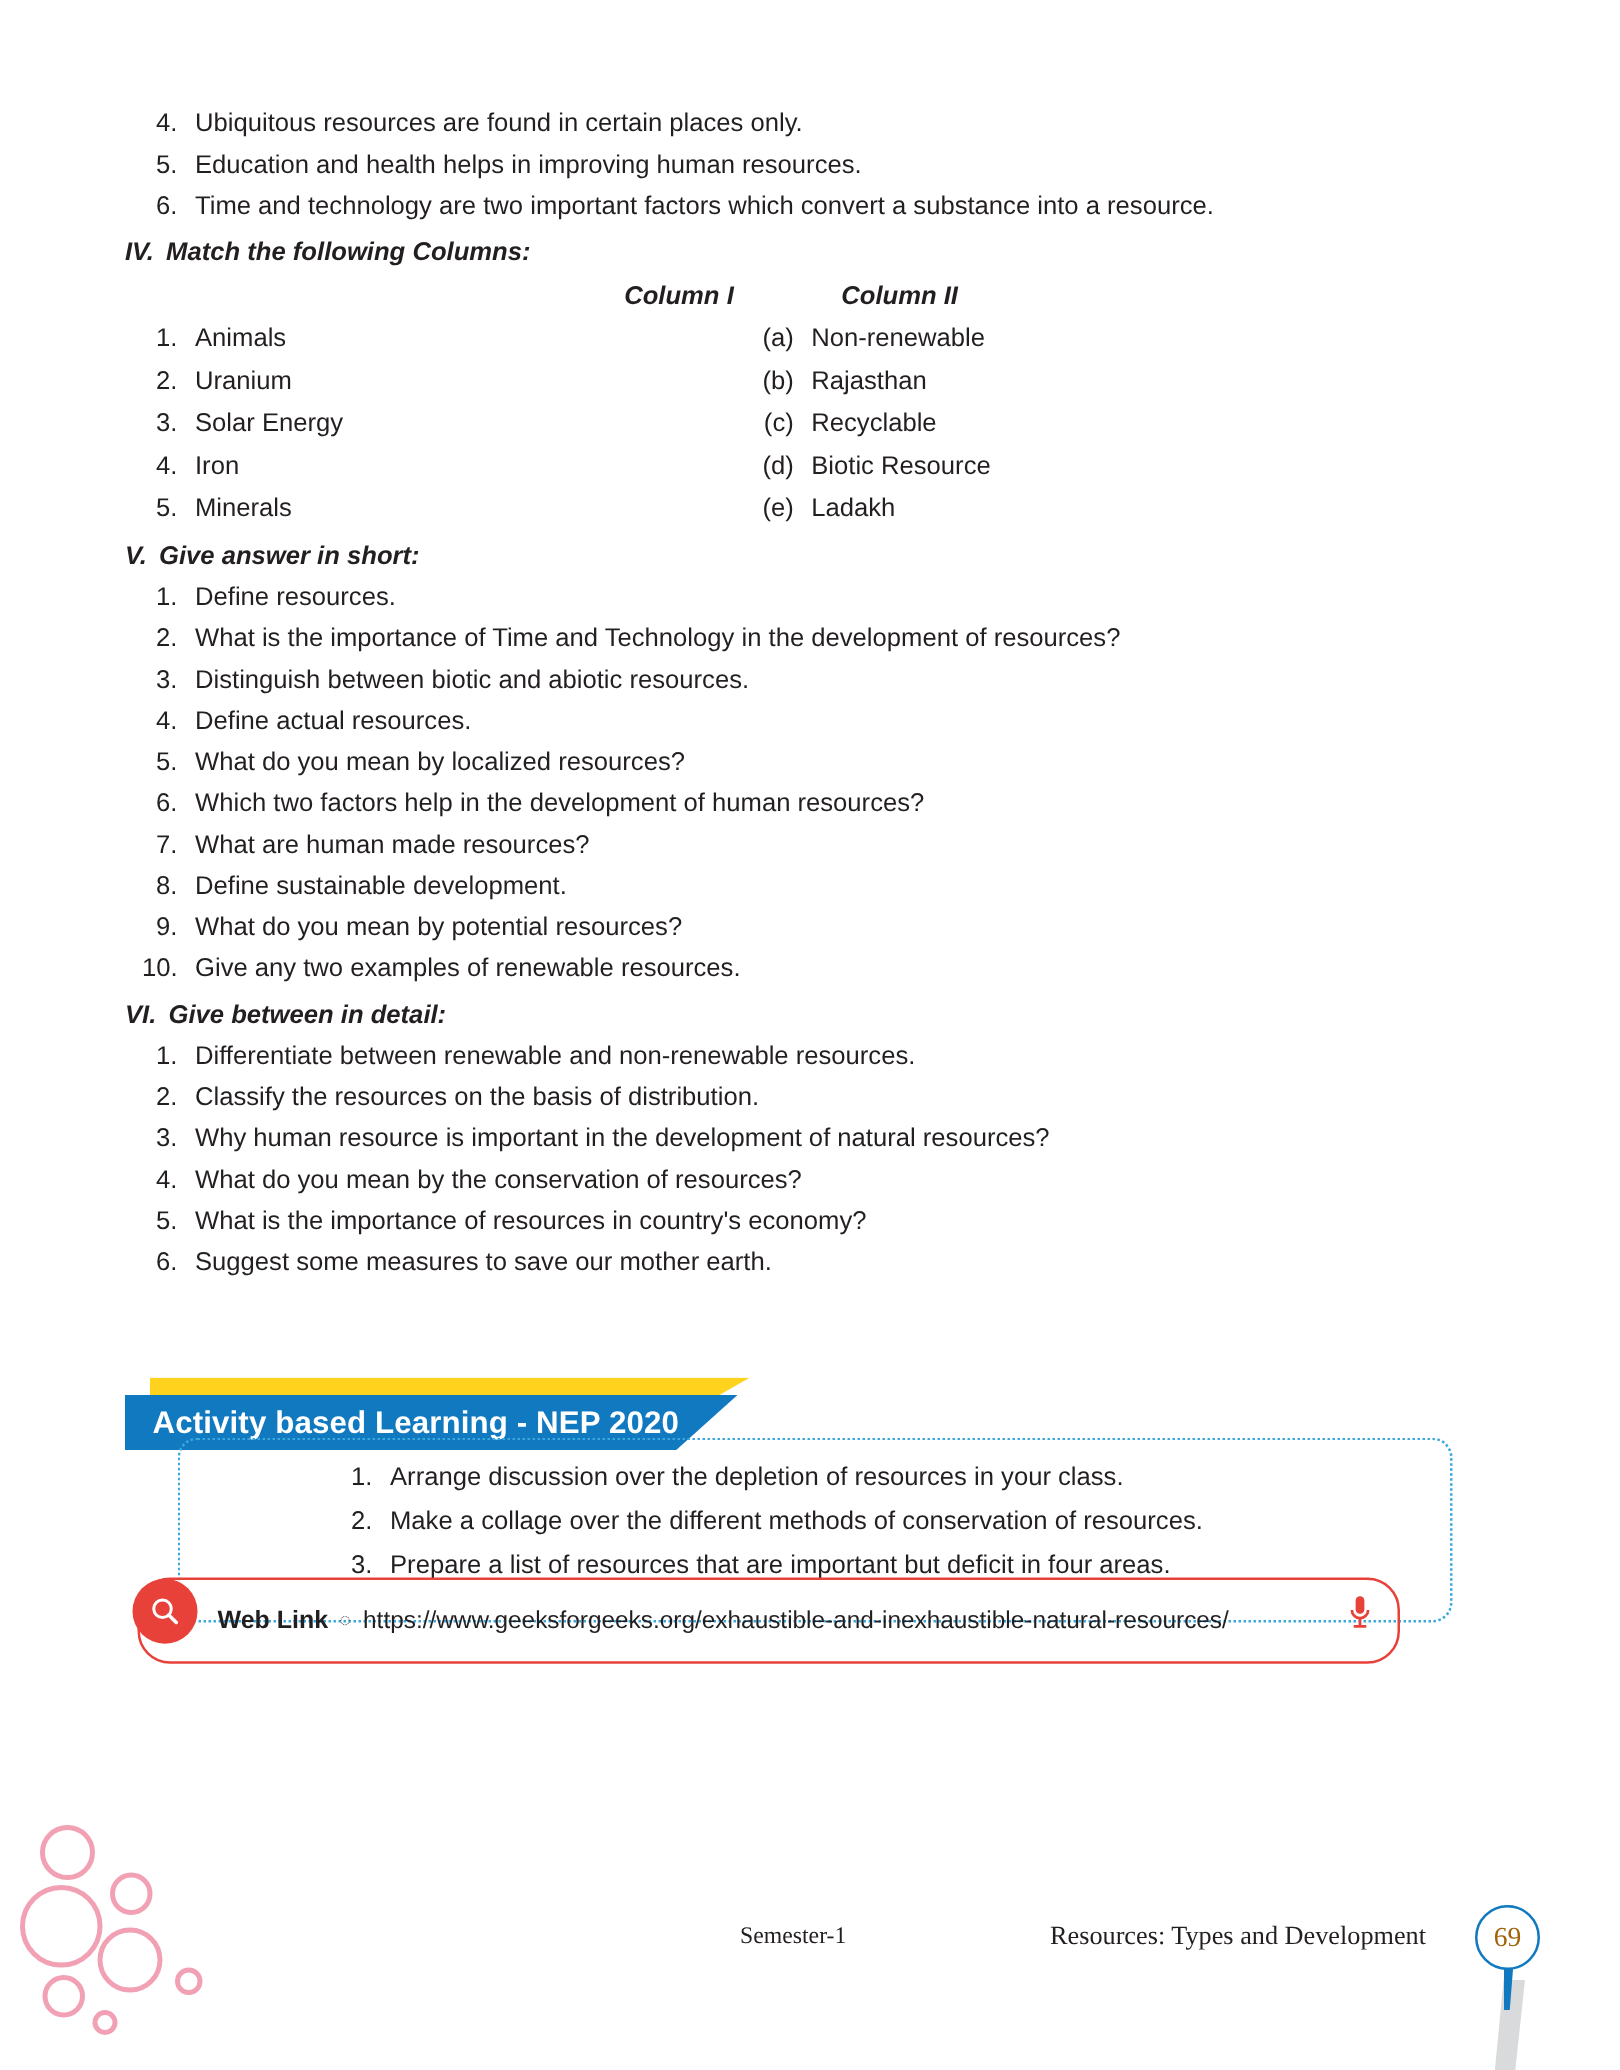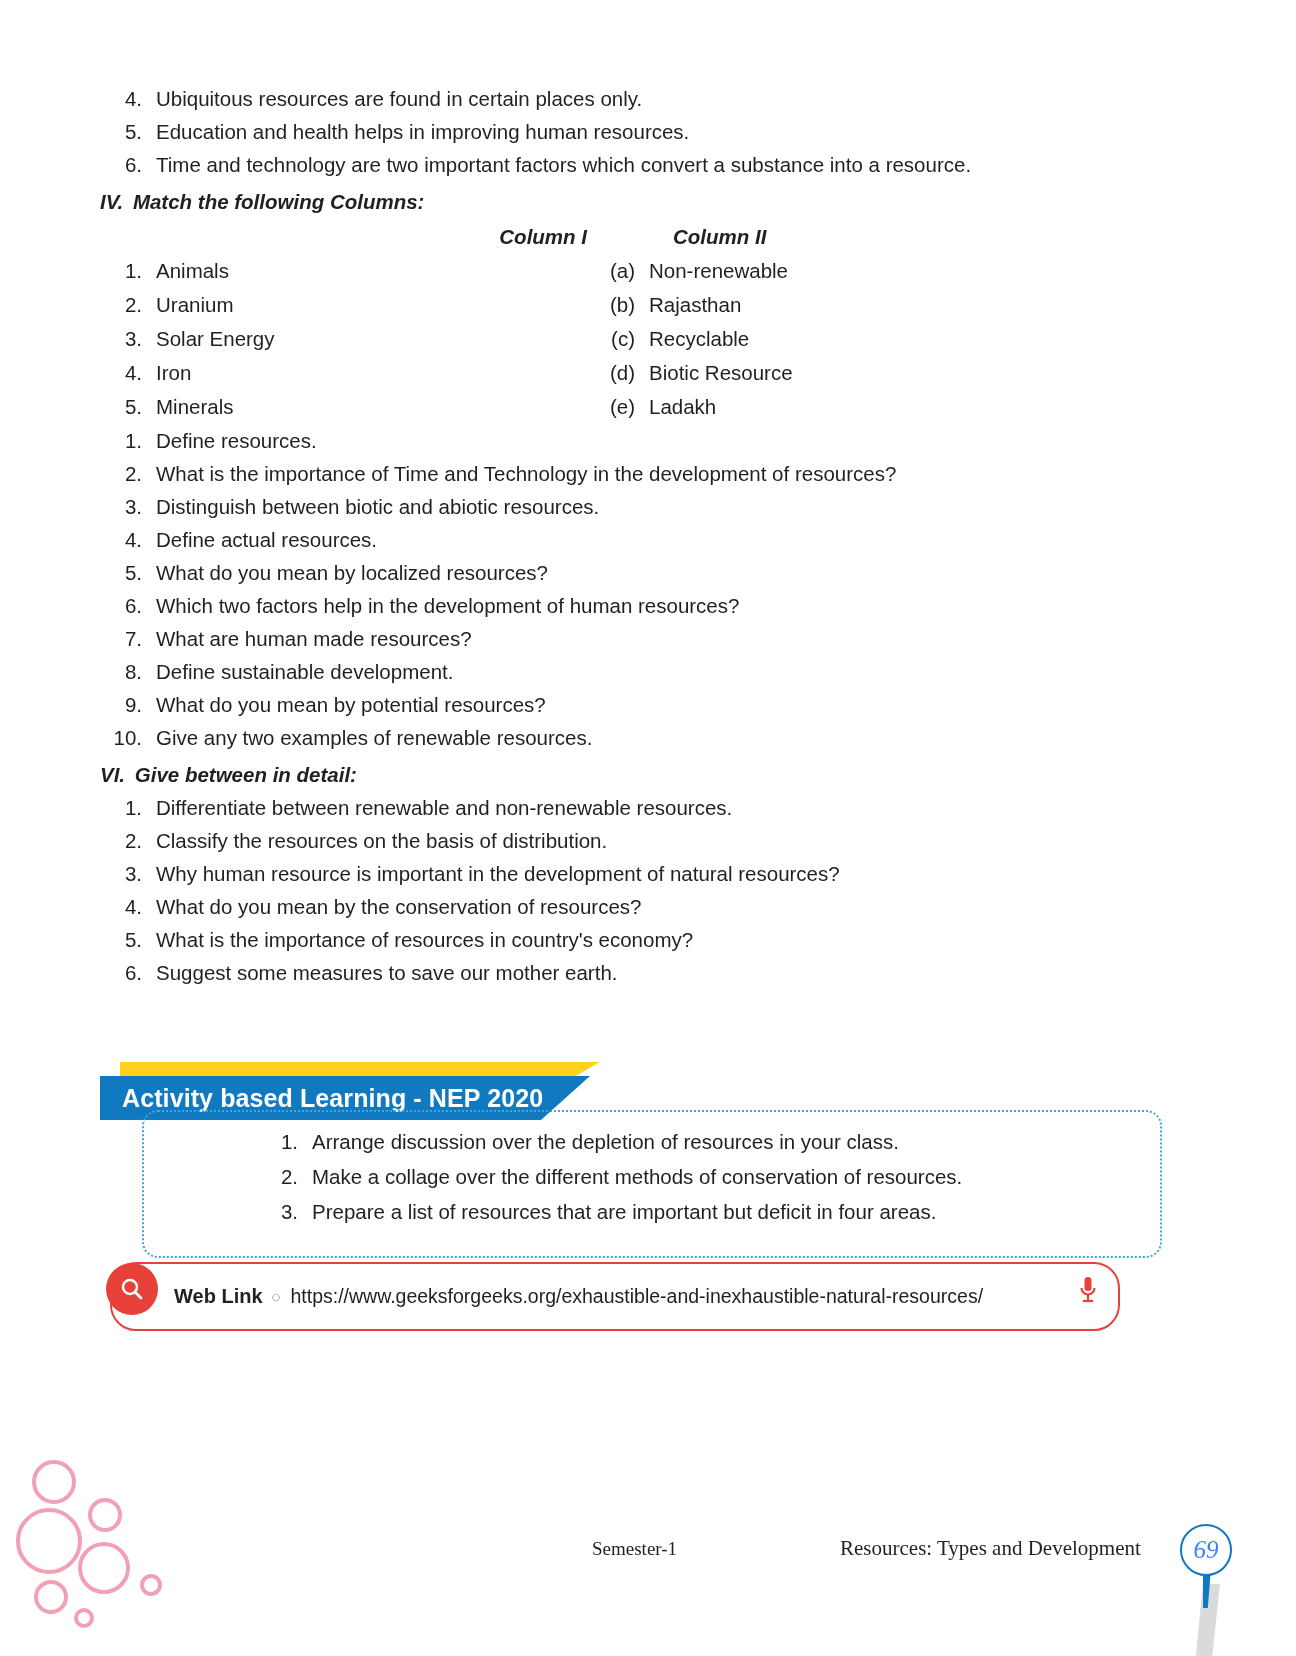--- a/index.html
+++ b/index.html
@@ -78,21 +78,21 @@
     width: 56px; text-align: right; padding-right: 14px; flex: none;
   }
   .match-row .rlbl {
     width: 62px; text-align: right; padding-right: 14px; flex: none;
   }
 
   
   .activity-wrap {
     position: absolute;
     left: 100px;
-    top: 1062px;
+    top: 1102px;
     width: 1090px;
     height: 200px;
   }
   .yellow-tab {
     position: absolute;
     left: 20px;
     top: 0px;
     width: 480px;
     height: 22px;
     background: #ffd21e;
@@ -215,23 +215,22 @@
   }
   .pagebadge .circ {
     position: absolute;
     left: 0; top: 0;
     width: 52px; height: 52px;
     border: 2px solid #1179c0;
     border-radius: 50%;
     display: flex; align-items: center; justify-content: center;
     background: #fff;
     font-family: "Liberation Serif", serif;
-    font-size: 25px;
-    color: #3b82f6;
-    font-style: italic;
+    font-size: 22px;
+    color: #a16207;
   }
   .pagebadge .tailtop {
     position: absolute;
     left: 23px;
     top: 44px;
     width: 8px;
     height: 40px;
     background: #1179c0;
     clip-path: polygon(0 0, 100% 0, 60% 100%, 0 100%);
   }
@@ -337,20 +336,24 @@
           <span class="lbl">5.</span>
           <span>Minerals</span>
         </div>
         <div class="right">
           <span class="rlbl">(e)</span>
           <span>Ladakh</span>
         </div>
       </div>
     </div>
 
+    <div class="sec-head">
+      <span class="numeral">V.</span>
+      <span>Give answer in short:</span>
+    </div>
     <div>
       <div class="row">
         <span class="num">1.</span>
         <span class="txt">Define resources.</span>
       </div>
       <div class="row">
         <span class="num">2.</span>
         <span class="txt">What is the importance of Time and Technology in the development of resources?</span>
       </div>
       <div class="row">

